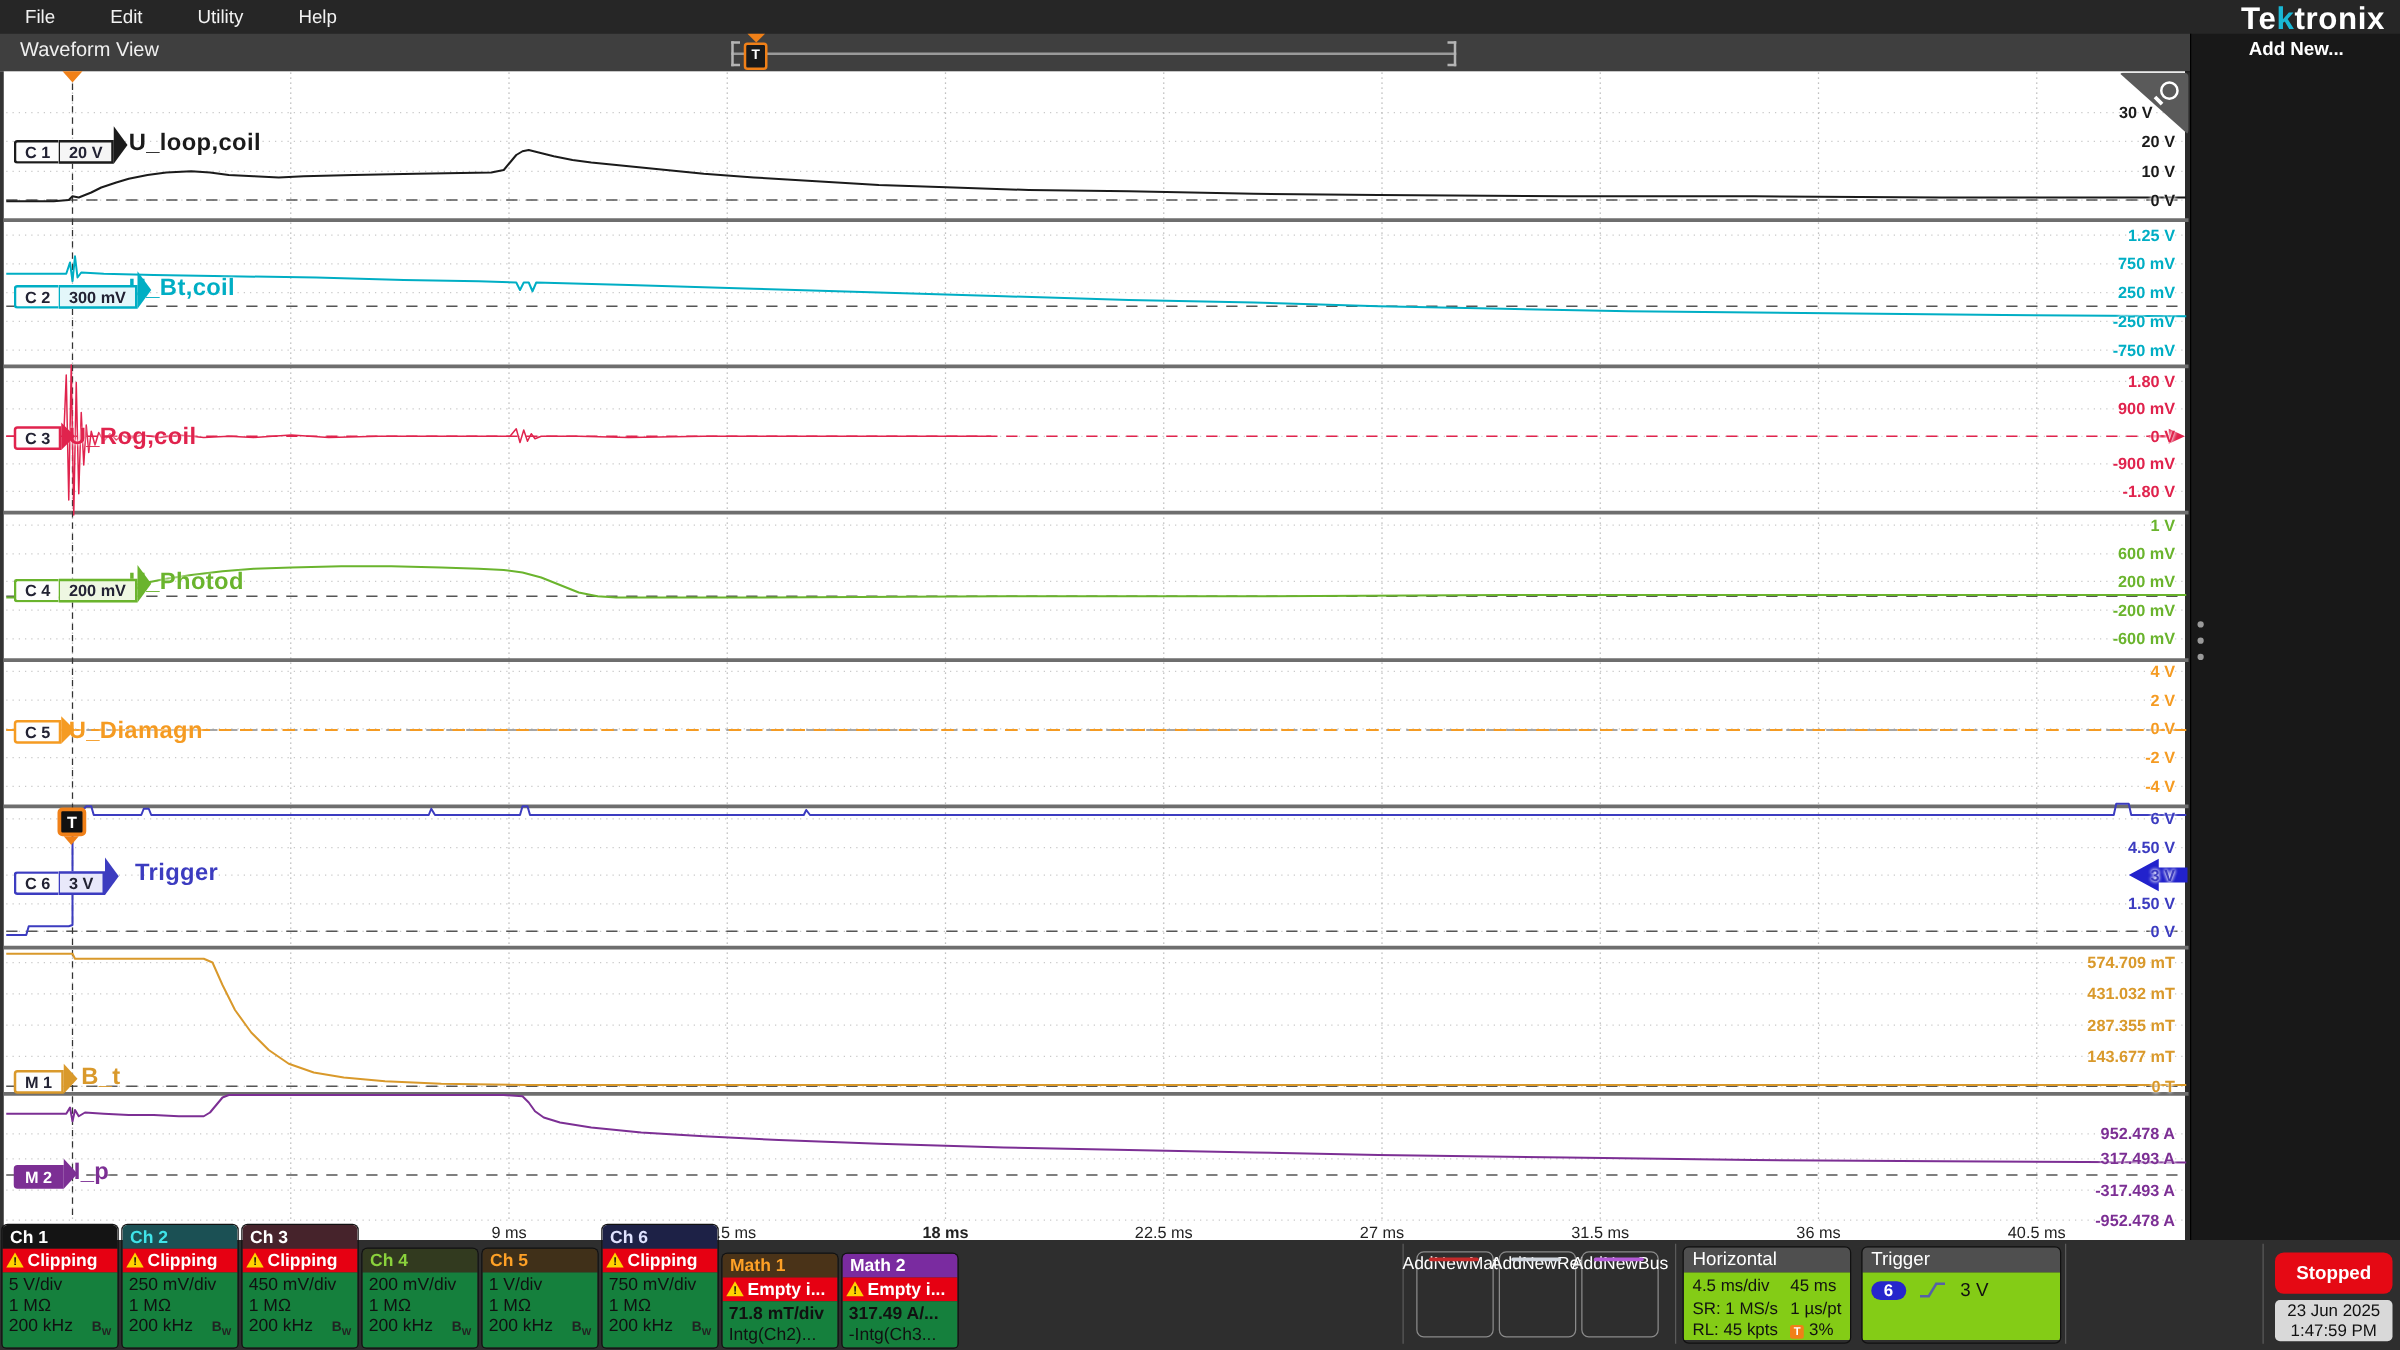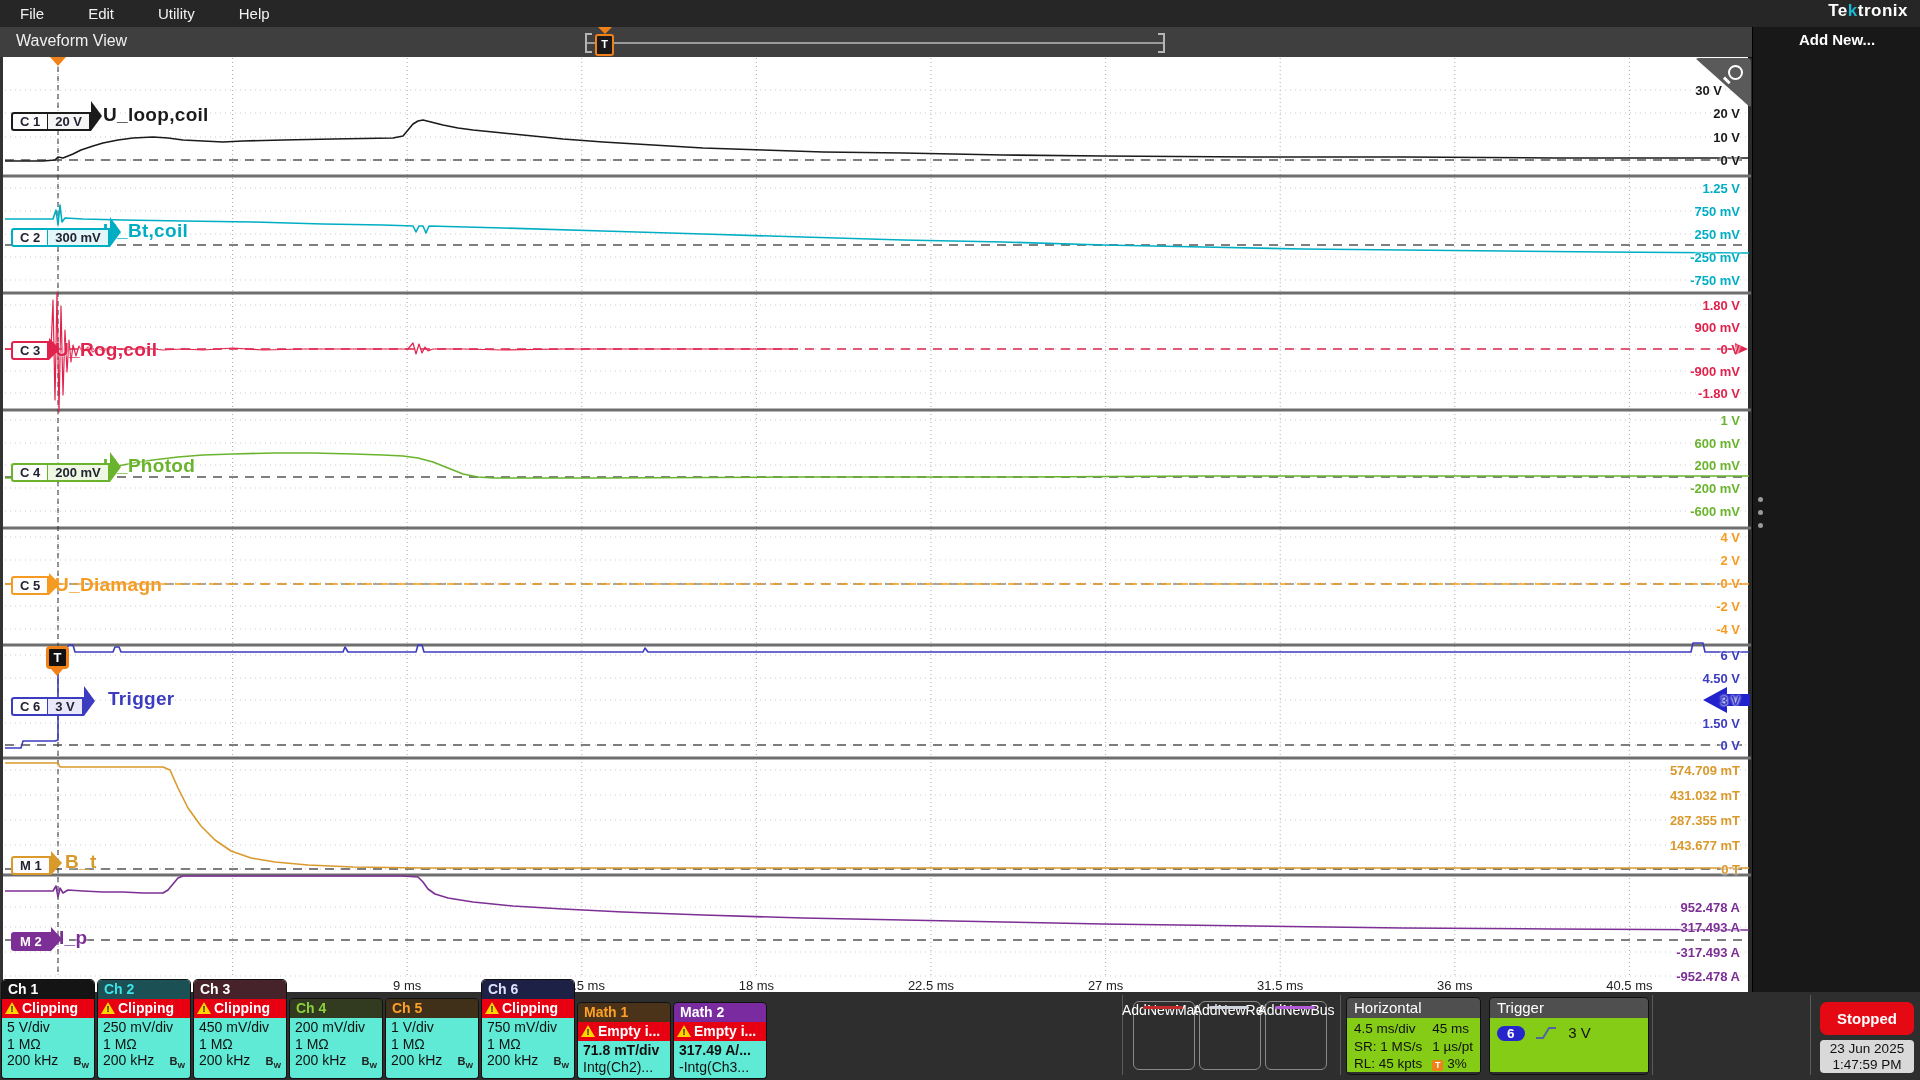--- a/index.html
+++ b/index.html
@@ -2,21 +2,21 @@
 <html><head>
 <meta charset="utf-8">
 <style>
   html,body{margin:0;padding:0;}
   body{width:1920px;height:1080px;position:relative;overflow:hidden;background:#2b2b2b;
        font-family:"Liberation Sans",sans-serif;-webkit-font-smoothing:antialiased;}
   .abs{position:absolute;}
   
   #menubar{left:0;top:0;width:1920px;height:27px;background:#262626;display:flex;align-items:center;gap:44px;padding-left:20px;box-sizing:border-box;}
   .menu-item{color:#f2f2f2;font-size:15px;cursor:default;}
-  #logo{right:12px;top:1px;font-size:17px;font-weight:bold;color:#fff;letter-spacing:.5px;}
+  #logo{right:12px;top:1px;font-size:25px;font-weight:bold;color:#fff;letter-spacing:.5px;}
   #logo .k{color:#19b7d4;}
   
   #tabbar{left:0;top:27px;width:1752px;height:30px;background:#3f3f3f;border-bottom:1px solid #141414;}
   #tab-title{left:16px;top:5px;color:#f0f0f0;font-size:16px;}
   #recordbar{left:585px;top:33px;width:580px;height:20px;}
   #rb-line{left:0;top:9px;width:100%;height:2px;background:#9a9a9a;}
   .rb-bracket{top:0;width:7px;height:20px;border-top:2px solid #b5b5b5;border-bottom:2px solid #b5b5b5;box-sizing:border-box;}
   #rb-left{left:0;border-left:2px solid #b5b5b5;}
   #rb-right{right:0;border-right:2px solid #b5b5b5;}
   #rb-tmark{left:10px;top:1px;width:15px;height:18px;background:#1a1a1a;border:2px solid #f08018;border-radius:3px;color:#fff;font-size:11px;font-weight:bold;text-align:center;line-height:17px;}
@@ -50,21 +50,21 @@
   #zoomcorner .handle{position:absolute;right:20px;top:21px;width:8px;height:2.5px;background:#fff;transform:rotate(45deg);}
   
   #bottombar{left:0;top:992px;width:1920px;height:88px;background:#2e2e2e;}
   #chbadges{left:2px;top:0;height:86px;display:flex;gap:4px;align-items:flex-end;}
   .cbadge{width:92px;border-radius:4px 4px 3px 3px;overflow:hidden;box-shadow:0 0 0 1px #111;}
   .cbadge .hdr{font-size:14px;font-weight:bold;padding:1px 6px 2px;}
   .cbadge .alert{background:#e60012;color:#fff;font-size:14px;font-weight:bold;padding:1px 3px 2px;display:flex;align-items:center;gap:3px;white-space:nowrap;}
   .warn{position:relative;width:14px;height:12px;flex:0 0 auto;}
   .warn .t{position:absolute;left:0;top:0;width:0;height:0;border-left:7px solid transparent;border-right:7px solid transparent;border-bottom:12px solid #ffd400;}
   .warn .e{position:absolute;left:5.5px;top:2px;font-size:9px;font-weight:bold;color:#111;}
-  .cbadge .body{background:#5eead4;color:#111;font-size:14px;padding:1px 5px 3px;}
+  .cbadge .body{background:#15803d;color:#111;font-size:14px;padding:1px 5px 3px;}
   .cbadge .row{line-height:16.5px;white-space:nowrap;display:flex;justify-content:space-between;align-items:baseline;}
   .cbadge .bold{font-weight:bold;}
   .bw{font-size:11px;font-weight:bold;color:#222;}
   .bw sub{font-size:8px;}
   .vsep{top:3px;width:1px;height:80px;background:#5a5a5a;}
   .addbtn{top:9px;width:60px;height:67px;background:#2e2e2e;border:1px solid #8a8a8a;border-radius:6px;color:#fff;
           font-size:14px;text-align:center;display:flex;flex-direction:row;justify-content:center;line-height:16px;}
   .addbtn .stripe{position:absolute;left:9px;top:4px;width:40px;height:3px;border-radius:2px;}
   .panel{top:6px;height:76px;border-radius:4px;overflow:hidden;box-shadow:0 0 0 1px #111;}
   .panel .phdr{background:#4f4f4f;color:#fff;font-size:15px;padding:0 7px;height:20px;line-height:20px;}
@@ -265,21 +265,21 @@
       <div class="ticklabel" style="top: 919px; color: rgb(124, 47, 148);">-952.478 A</div>
       <div class="chname" style="left: 56px; top: 870px; color: rgb(124, 47, 148);">I_p</div>
       <div class="badge" style="left: 8px; top: 870px; height: 24px;">
         <span class="cell" style="background: rgb(124, 47, 148); border: 2px solid rgb(124, 47, 148); border-radius: 3px 0px 0px 3px; color: rgb(255, 255, 255);">M 2</span>
         <span class="tip" style="border-top: 12px solid transparent; border-bottom: 12px solid transparent; border-left: 11px solid rgb(124, 47, 148);"></span>
       </div>
       <div class="timelabel" style="left: 55px;">0s</div>
       <div class="timelabel" style="left: 229.6px;">4.5 ms</div>
       <div class="timelabel" style="left: 404.2px;">9 ms</div>
       <div class="timelabel" style="left: 578.8px;">13.5 ms</div>
-      <div class="timelabel" style="left: 753.4px;">18 ms</div>
+      <div class="timelabel" style="left: 753.4px; font-weight: bold;">18 ms</div>
       <div class="timelabel" style="left: 928px;">22.5 ms</div>
       <div class="timelabel" style="left: 1102.6px;">27 ms</div>
       <div class="timelabel" style="left: 1277.2px;">31.5 ms</div>
       <div class="timelabel" style="left: 1451.8px;">36 ms</div>
       <div class="timelabel" style="left: 1626.4px;">40.5 ms</div>
     </div>
   <div class="abs" id="top-tri" style="left:47px;top:0;"></div>
   <div class="abs" style="left:43px;top:589px;">
     <div id="tmarker">T</div>
     <div id="tmarker-tri" style="margin-left:5px;"></div>

